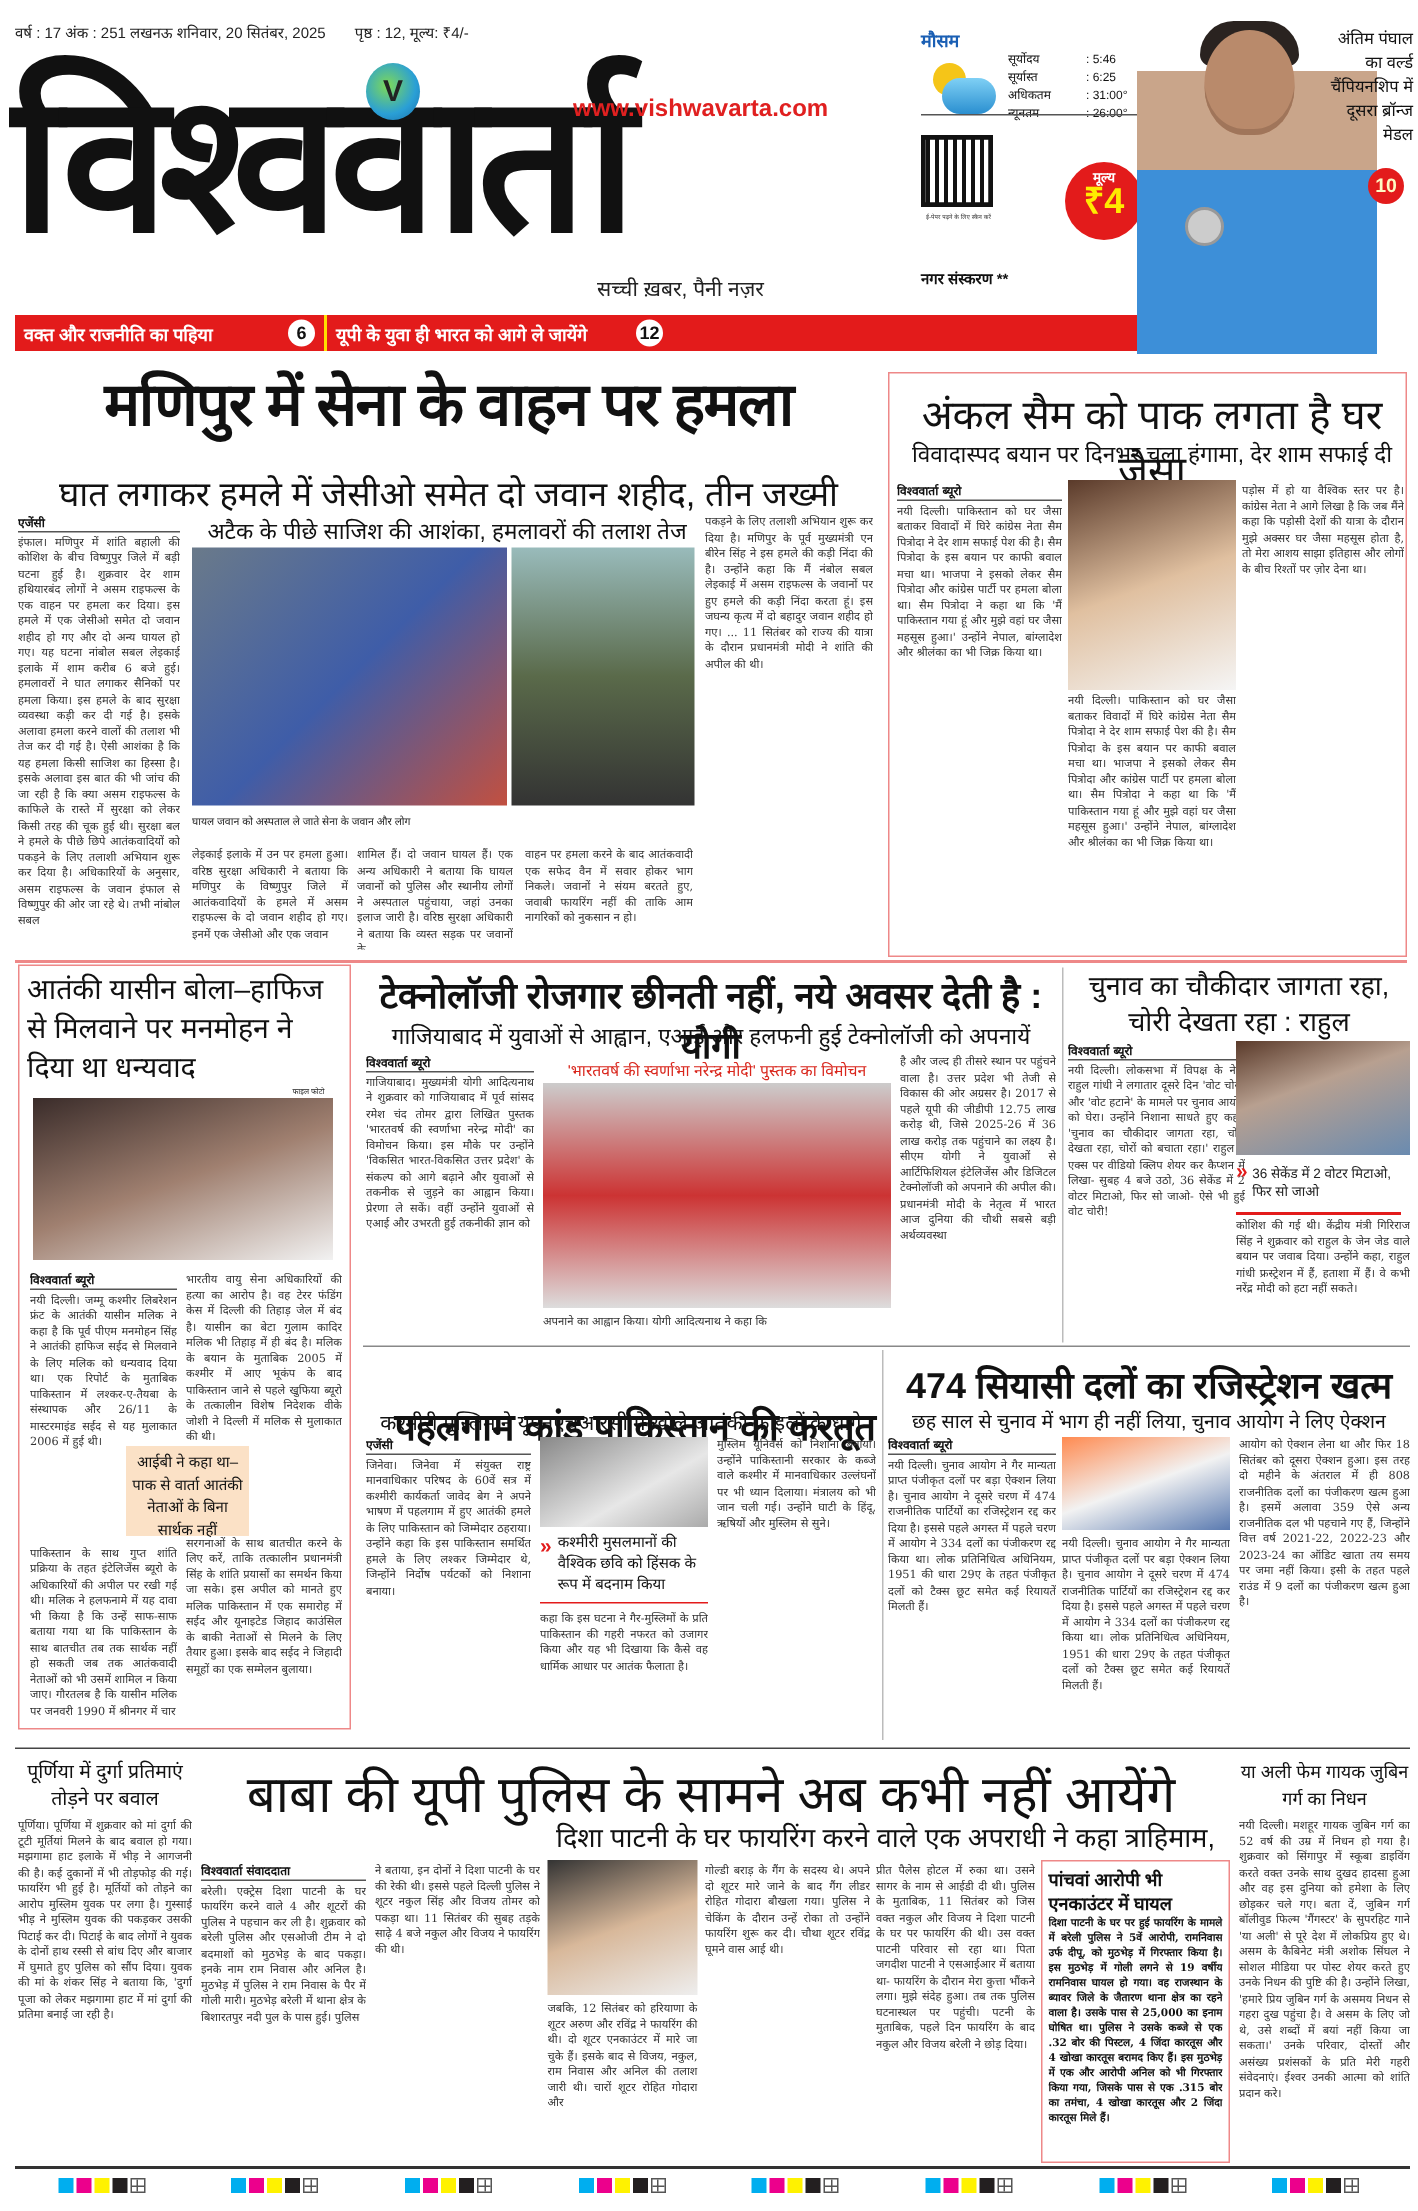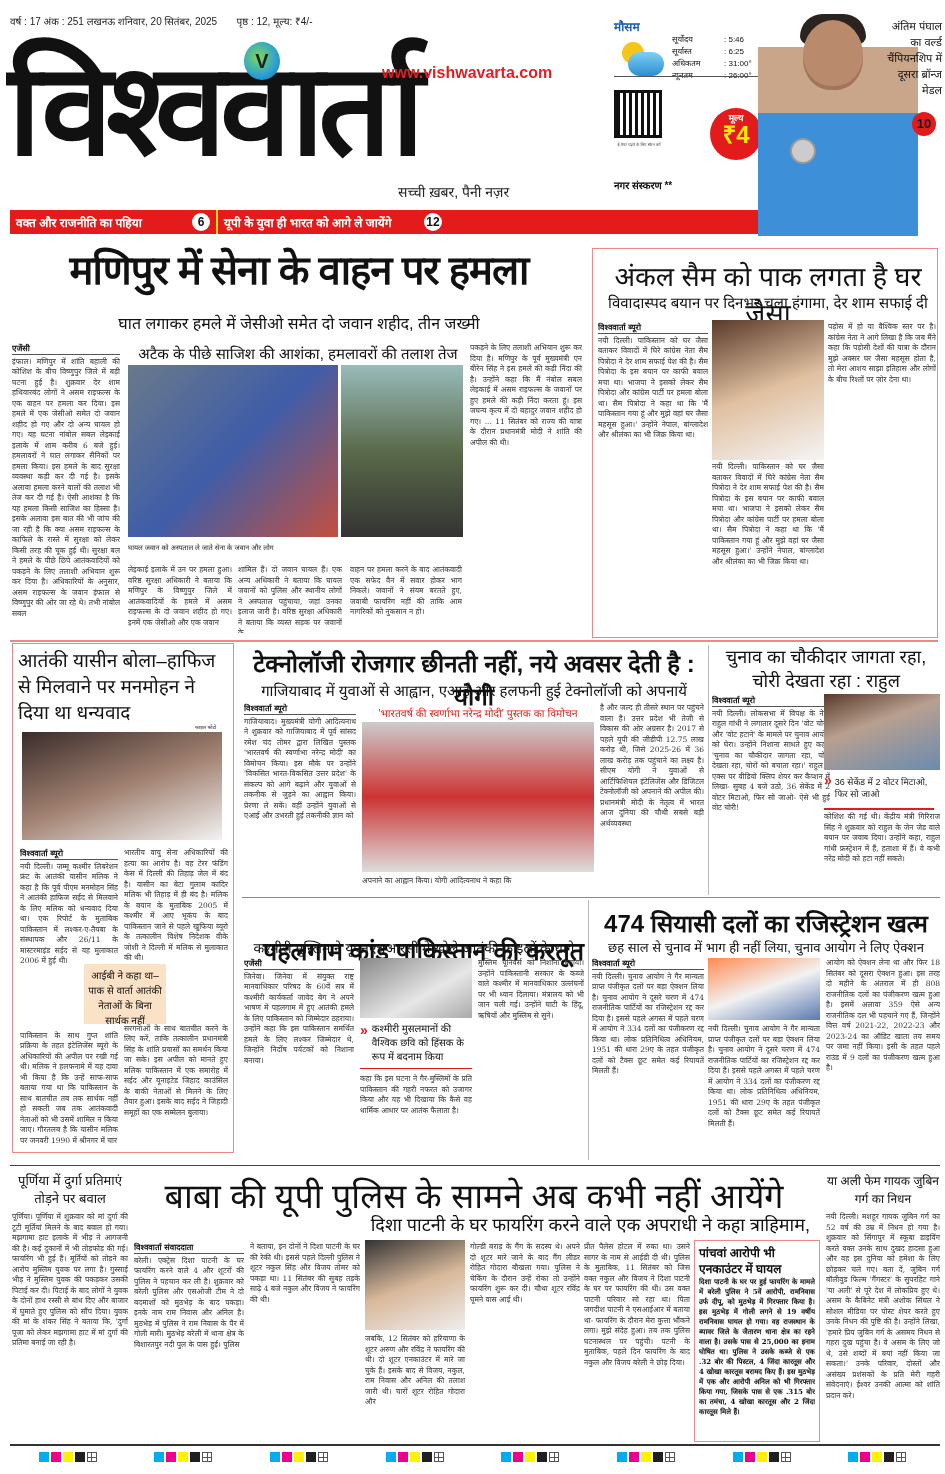--- a/index.html
+++ b/index.html
@@ -22,27 +22,27 @@
 .qrcap{left:604px;top:142px;font-size:4px;width:70px;text-align:center;color:#333}
 .price{left:710px;top:108px;width:52px;height:52px;border-radius:50%;background:#e31b1b;color:#ffeb00;font-family:"Liberation Sans",sans-serif;font-weight:700;text-align:center;line-height:1}
 .price .l{font-size:9px;padding-top:6px;color:#fff}
 .price .v{font-size:24px}
 .edition{left:614px;top:178px;font-size:10px;font-weight:700;font-family:"Liberation Sans",sans-serif}
 .athlete{left:758px;top:0;width:160px;height:236px;background:linear-gradient(180deg,#fff 0 20%,#c9a58a 20% 48%,#3d8fd8 48% 100%);overflow:hidden}
 .athlete .head{position:absolute;left:45px;top:20px;width:60px;height:70px;border-radius:50% 50% 45% 45%;background:#b98a6b;box-shadow:inset 0 -4px 0 #a0755a}
 .athlete .hair{position:absolute;left:42px;top:14px;width:66px;height:30px;border-radius:30px 30px 10px 10px;background:#2a2320}
 .athlete .medal{position:absolute;left:32px;top:138px;width:26px;height:26px;border-radius:50%;background:#ccc;border:2px solid #999}
 .ath-cap{left:878px;top:18px;width:64px;text-align:right;font-size:11px;line-height:16px;font-family:"Liberation Sans",sans-serif}
-.badge10{left:912px;top:112px;width:24px;height:24px;border-radius:50%;background:#e31b1b;color:#0f172a;font-weight:700;font-size:13px;text-align:center;line-height:24px;font-family:"Liberation Sans",sans-serif}
+.badge10{left:912px;top:112px;width:24px;height:24px;border-radius:50%;background:#e31b1b;color:#fef9c3;font-weight:700;font-size:13px;text-align:center;line-height:24px;font-family:"Liberation Sans",sans-serif}
 .ticker{left:10px;top:210px;width:748px;height:24px;background:#e31b1b;display:flex;font-family:"Liberation Sans",sans-serif;color:#fff;font-weight:700;font-size:12px}
 .ticker .it{display:flex;align-items:center;justify-content:space-between;padding:0 6px;border-right:2px solid #ffe000}
 .ticker .it:last-child{border-right:none}
 .ticker .n{background:#fff;color:#111;border-radius:50%;width:18px;height:18px;text-align:center;line-height:18px;font-size:12px}
 .lead-h{left:10px;top:250px;width:578px;font-family:"Liberation Sans",sans-serif;font-weight:700;font-size:40px;letter-spacing:-1px;line-height:1;text-align:center}
-.lead-sub{left:10px;top:312px;width:578px;font-family:"Liberation Sans",sans-serif;font-size:16px;text-align:center}
+.lead-sub{left:10px;top:312px;width:578px;font-family:"Liberation Sans",sans-serif;font-size:23px;text-align:center}
 .col{font-size:7.5px;line-height:10.5px;color:#333;text-align:justify;overflow:hidden}
 .byl{font-weight:700;font-size:8px;border-bottom:1px solid #555;margin-bottom:2px;color:#111}
 .ph{background:#777;position:absolute;overflow:hidden}
 .ph.img1{background:linear-gradient(135deg,#6a7a8a,#3f5da8 50%,#c25040)}
 .ph.img2{background:linear-gradient(180deg,#9bb 0,#5a6a4a 50%,#333 100%)}
 .ph.img3{background:linear-gradient(160deg,#3a2c2a,#a08070 50%,#f2f2f2)}
 .ph.img4{background:linear-gradient(160deg,#5a3a2a,#b8a090 40%,#6a8bb0)}
 .ph.img5{background:linear-gradient(180deg,#ccc,#c33 50%,#ddd)}
 .ph.img6{background:linear-gradient(160deg,#333,#d8b89a 50%,#eee)}
 .ph.img7{background:linear-gradient(150deg,#888,#e7e7e7 60%,#aaa)}

